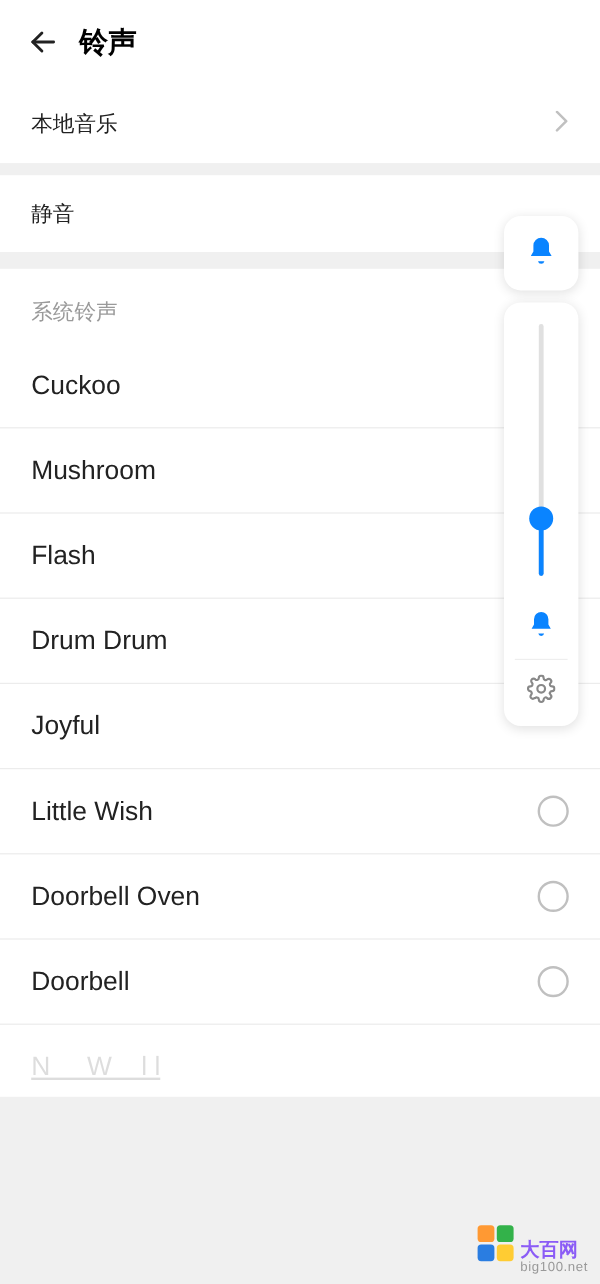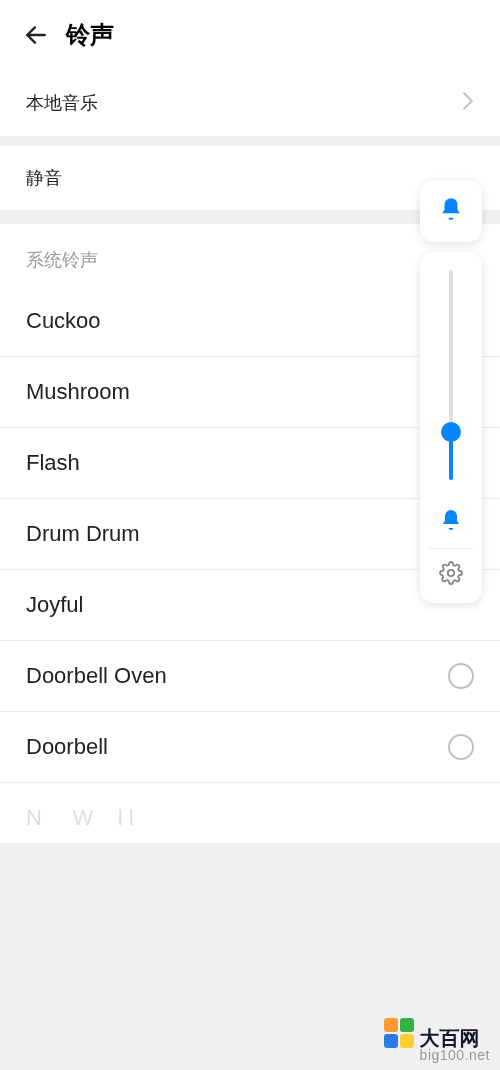--- a/index.html
+++ b/index.html
@@ -130,26 +130,27 @@
       gap: 6px;
     }
     .wm-logo {
       display: grid;
       grid-template-columns: 14px 14px;
       grid-template-rows: 14px 14px;
       gap: 2px;
     }
     .wm-sq { border-radius: 3px; }
     .wm-text { display: flex; flex-direction: column; line-height: 1; }
-    .wm-main { font-size: 20px; font-weight: bold; color: #0f172a; margin-top: 25px; }
-    .wm-sub { font-size: 14px; color: #999; letter-spacing: 0.5px; }
+    .wm-main { font-size: 16px; font-weight: bold; color: #8b5cf6; margin-top: 25px; }
+    .wm-sub { font-size: 11px; color: #999; letter-spacing: 0.5px; }
     .cutoff-item {
       padding: 22px 26px 12px 26px;
       font-size: 22px;
       color: #222;
+      text-decoration: underline;
     }
   </style>
 </head>
 <body>
 
 <div class="header">
   <div class="back-arrow">
     <svg width="26" height="26" viewBox="0 0 24 24" fill="none" stroke="#222" stroke-width="2.2" stroke-linecap="round" stroke-linejoin="round">
         <line x1="20" y1="12" x2="4" y2="12"></line>
         <polyline points="11 5 4 12 11 19"></polyline>
@@ -185,20 +186,24 @@
         <span>Mushroom</span>
       </div>
       <div class="list-item">
         <span>Flash</span>
       </div>
       <div class="list-item">
         <span>Drum Drum</span>
       </div>
       <div class="list-item">
         <span>Joyful</span>
+      </div>
+      <div class="list-item">
+        <span>Little Wish</span>
+        <div class="radio"></div>
       </div>
       <div class="list-item">
         <span>Doorbell Oven</span>
         <div class="radio"></div>
       </div>
       <div class="list-item">
         <span>Doorbell</span>
         <div class="radio"></div>
       </div>
     </div>

